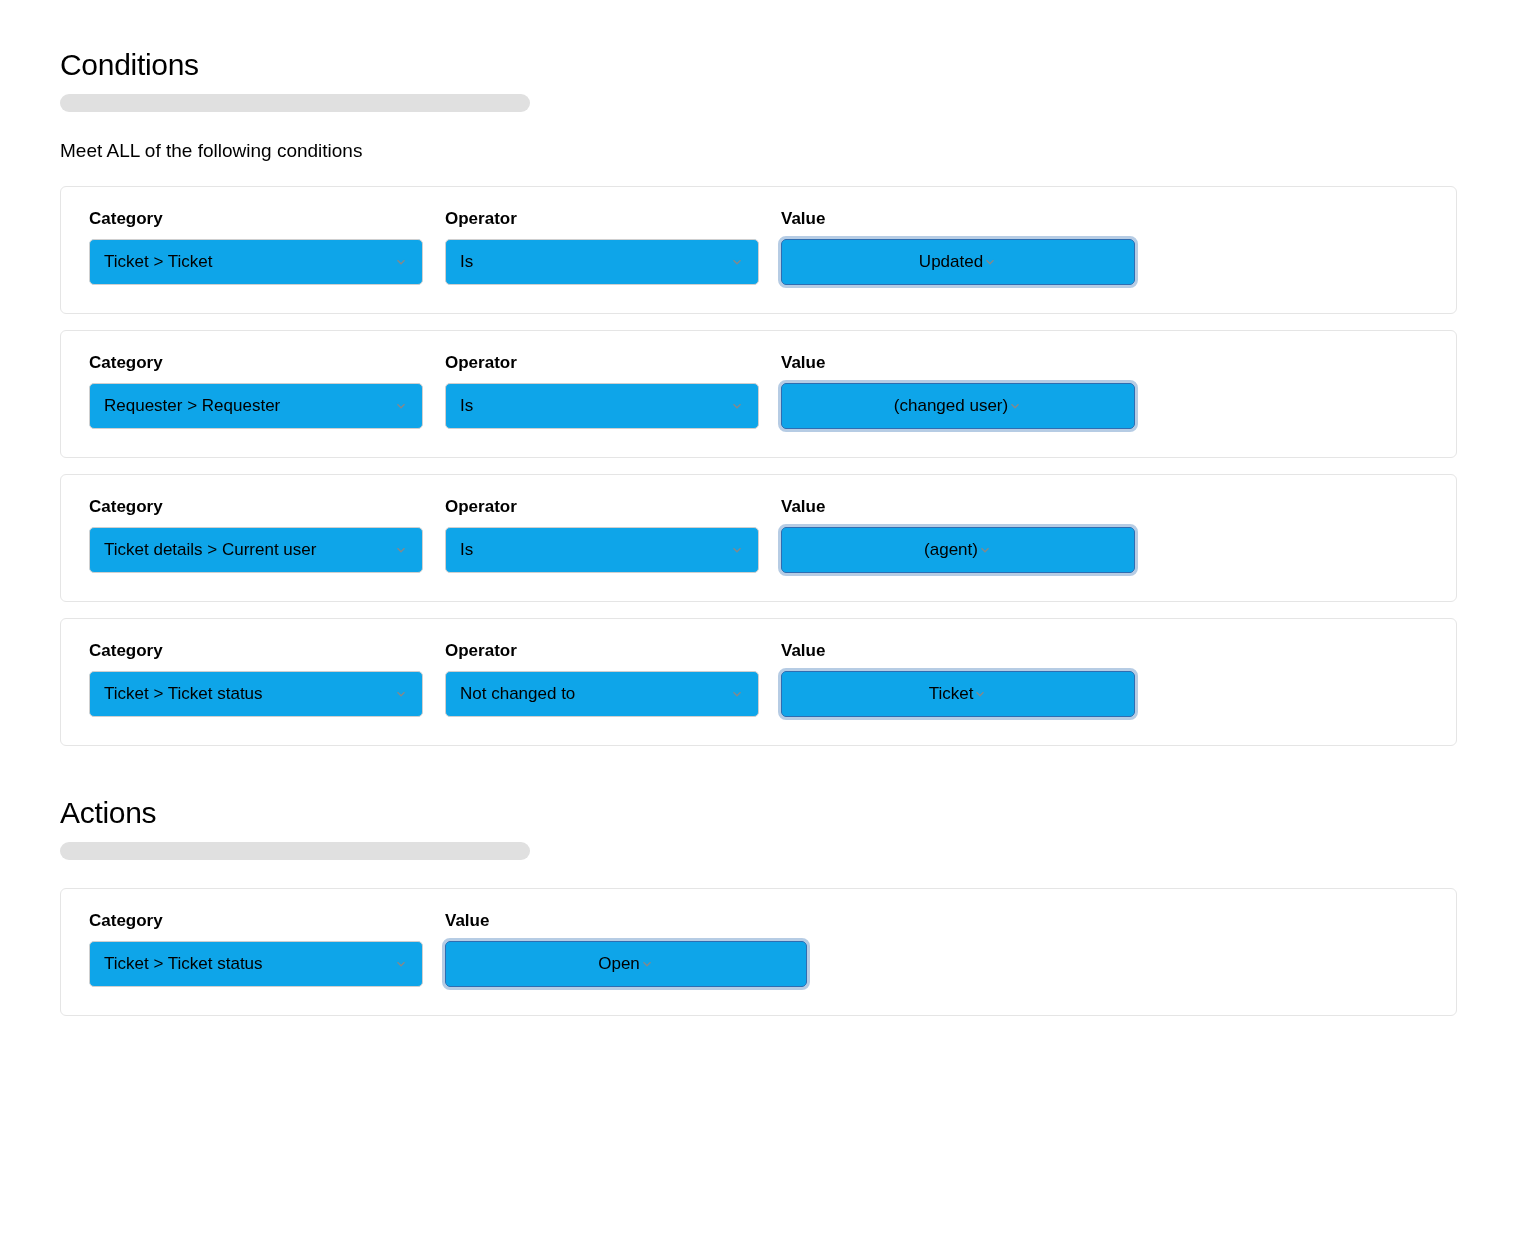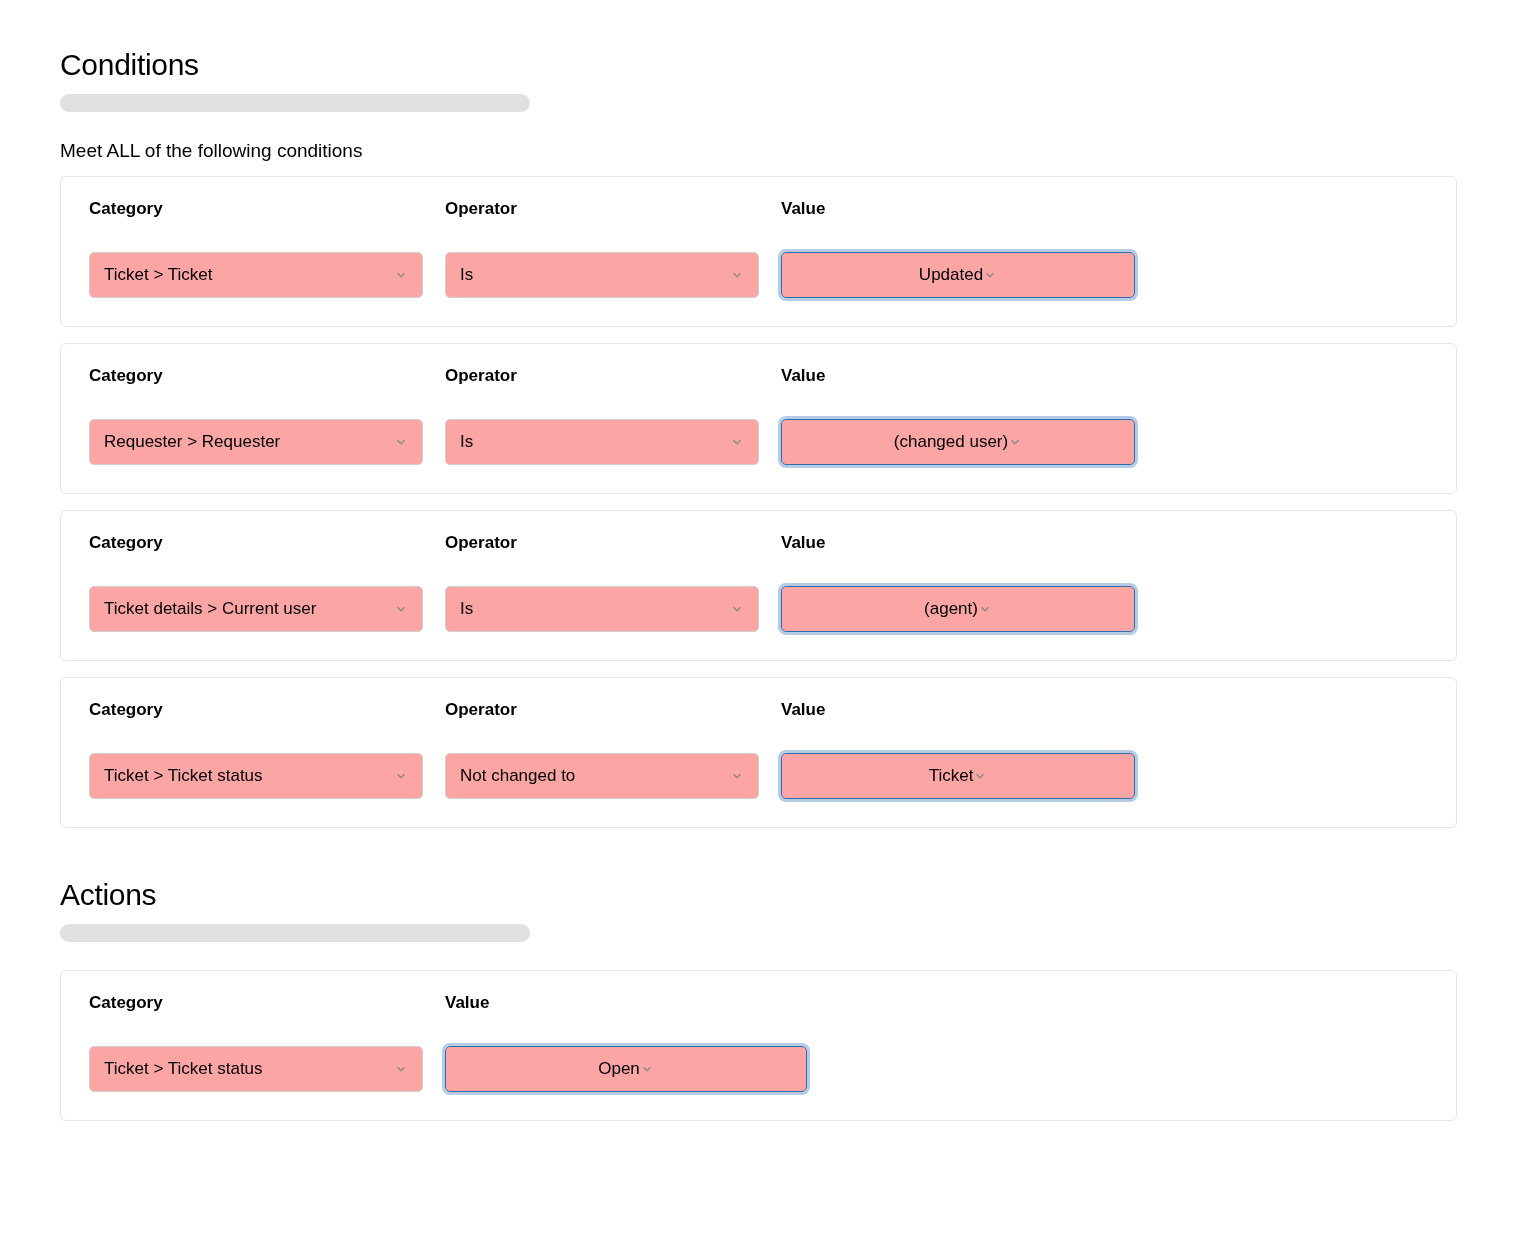--- a/index.html
+++ b/index.html
@@ -23,57 +23,56 @@
     .placeholder-bar {
       width: 470px;
       height: 18px;
       background: #e0e0e0;
       border-radius: 9px;
       margin-bottom: 28px;
     }
     .subheading {
       font-size: 19px;
       font-weight: 400;
-      margin-bottom: 14px;
+      margin-bottom: 24px;
     }
     .card {
       border: 1px solid #e5e5e5;
       border-radius: 6px;
       padding: 22px 28px 28px 28px;
       margin-bottom: 16px;
       background: #fff;
     }
     .row {
       display: flex;
       gap: 22px;
     }
     .field {
       display: flex;
       flex-direction: column;
-      gap: 23px;
     }
     .field.category { width: 334px; }
     .field.operator { width: 314px; }
     .field.value    { width: 354px; }
     .field-label {
       font-size: 17px;
       font-weight: 700;
       margin-bottom: 10px;
     }
     .select {
       position: relative;
       display: flex;
       align-items: center;
       justify-content: space-between;
       height: 46px;
       border: 1px solid #cfcfcf;
       border-radius: 5px;
       padding: 0 14px;
       font-size: 17px;
-      background: #fca5a5;
+      background: #0ea5e9;
       cursor: pointer;
     }
     .select.focused {
       border: 1px solid #2f6db1;
       outline: 3px solid rgba(47,109,177,0.35);
       outline-offset: 0;
       justify-content: center;
     }
     .select.focused.wide {
       

